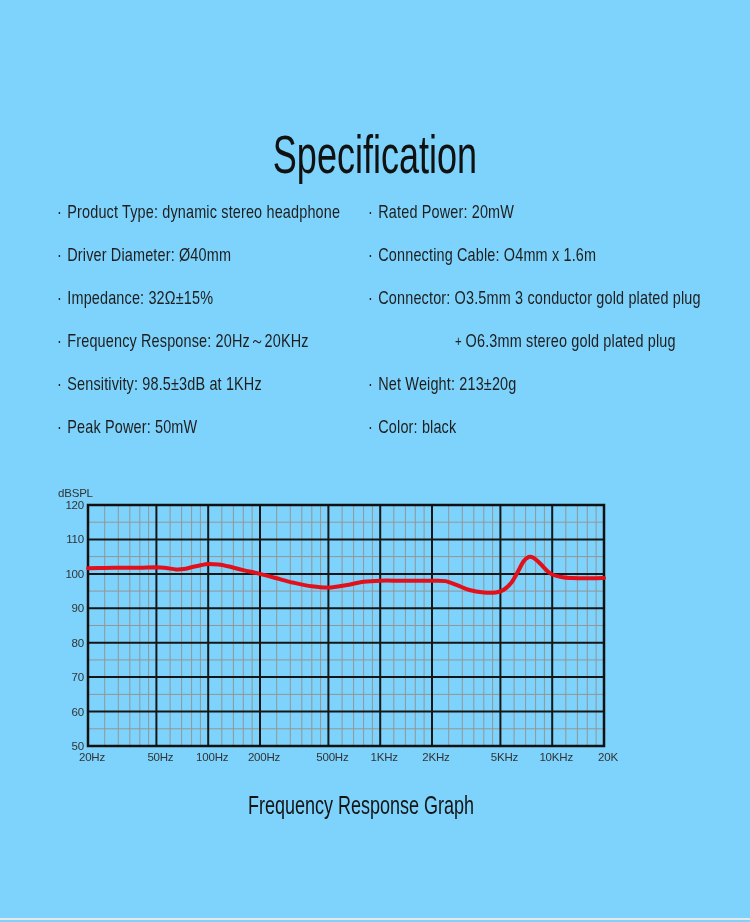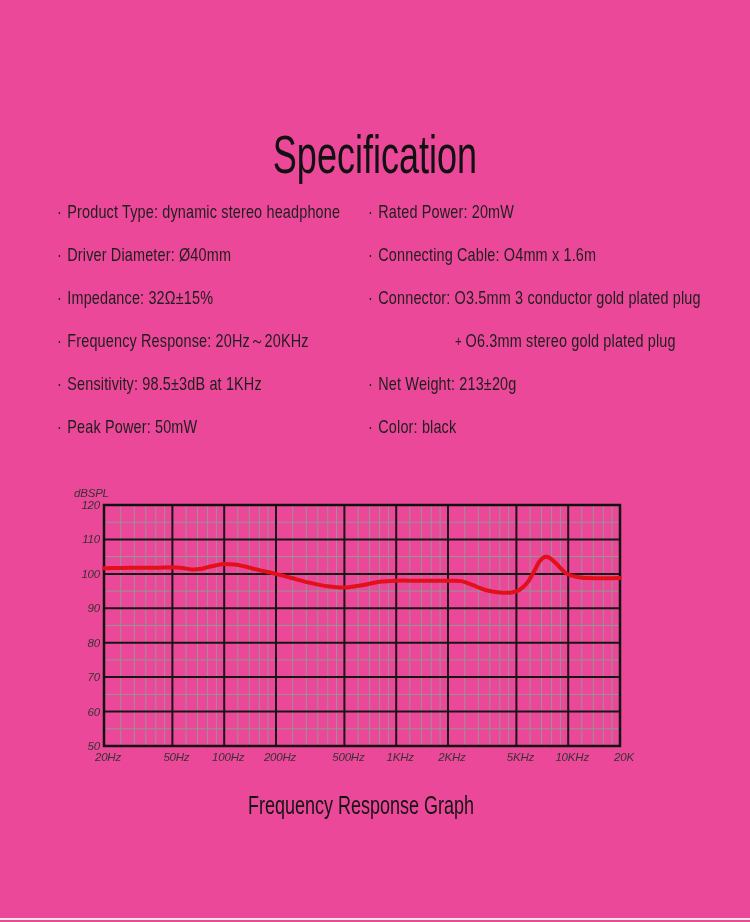--- a/index.html
+++ b/index.html
@@ -1,20 +1,20 @@
 <!DOCTYPE html>
 <html><head>
 <meta charset="utf-8">
 <style>
   html,body{margin:0;padding:0;background:#ffffff;}
   .page{
     position:relative;
     width:750px;
     height:922px;
-    background:#ec4899;
+    background:#7dd3fc;
     font-family:"Liberation Sans", sans-serif;
     overflow:hidden;
   }
   .page-title{
     position:absolute;
     top:92px; left:0; width:750px;
     text-align:center;
     font-size:53px;
     font-weight:400;
     color:#111111;
@@ -41,22 +41,22 @@
     letter-spacing:0.2px;
   }
   .spec-item .bullet{
     margin-right:7px;
     color:#1e1e1e;
   }
   .spec-item.indent{ margin-left:87px; }
   .spec-item.indent .bullet{ font-size:15px; margin-right:5px; }
   .chart-wrap{
     position:absolute;
-    top:480px; left:16px;
-    width:637px; height:300px;font-style:italic;
+    top:480px; left:0;
+    width:637px; height:300px;
   }
   .chart-caption{
     position:absolute;
     top:791px; left:0; width:722px;
     text-align:center;
     font-size:25px;
     font-weight:400;
     color:#141414;
     transform:scaleX(0.72);
     transform-origin:center;

